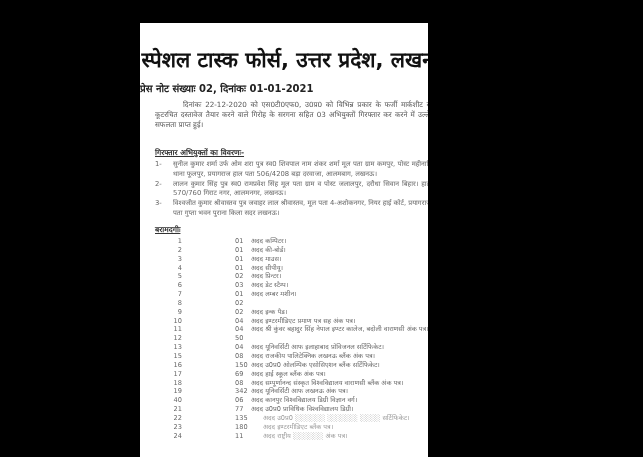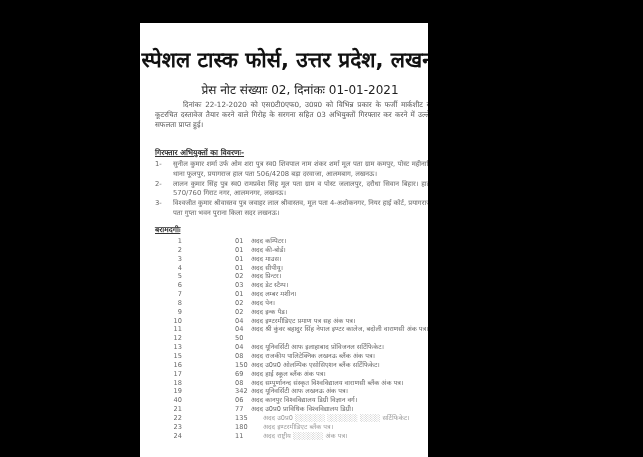--- a/index.html
+++ b/index.html
@@ -1,21 +1,21 @@
 <!DOCTYPE html>
 <html><head>
 <meta charset="utf-8">
 <style>
   html, body { margin:0; padding:0; }
   body { width:643px; height:457px; background:#000; position:relative; overflow:hidden;
          font-family:"DejaVu Sans", sans-serif; color:#222; }
   .page { position:absolute; left:140px; top:23px; width:288px; height:450px; background:#fff; overflow:hidden; }
   .title { position:absolute; left:0; width:320px; top:22px; text-align:center; font-family:"DejaVu Sans", sans-serif;
            font-weight:bold; font-size:21px; color:#111; letter-spacing:0px; white-space:nowrap; }
-  .subtitle { position:absolute; left:0; width:320px; top:58px; text-align:center; font-weight:normal; font-size:12px; color:#222; white-space:nowrap; }
+  .subtitle { position:absolute; left:0; width:320px; top:58px; text-align:left; font-weight:bold; font-size:10px; color:#222; white-space:nowrap; }
   .intro { position:absolute; left:15px; width:291px; top:77px; font-size:7.2px; line-height:10px; color:#555; text-align:justify; text-indent:28px; }
   .sec-head { position:absolute; left:15px; font-size:7.5px; font-weight:bold; color:#333; text-decoration:underline; white-space:nowrap; }
   .accused { position:absolute; left:15px; width:291px; top:137px; }
   .acc-item { display:flex; font-size:6.8px; line-height:9.6px; color:#666; margin-bottom:0.5px; }
   .acc-num { width:18px; flex:none; }
   .acc-text { flex:1; text-align:justify; }
   .recovery { position:absolute; left:30px; top:214px; width:285px; }
   .rec-item { display:flex; font-size:6.6px; line-height:8.85px; color:#666; white-space:nowrap; }
   .rec-num { width:12px; flex:none; text-align:right; margin-right:5px; }
   .rec-qty { width:16px; flex:none;margin-left:48px; }
@@ -79,21 +79,20 @@
         <span class="rec-text">अदद डेट स्टैम्प।</span>
       </div>
     <div class="rec-item">
         <span class="rec-num">7</span>
         <span class="rec-qty">01</span>
         <span class="rec-text">अदद लम्बर मशीन।</span>
       </div>
     <div class="rec-item">
         <span class="rec-num">8</span>
         <span class="rec-qty">02</span>
-        <span class="rec-text">अदद पेन।</span>
       </div>
     <div class="rec-item">
         <span class="rec-num">9</span>
         <span class="rec-qty">02</span>
         <span class="rec-text">अदद इन्क पैड।</span>
       </div>
     <div class="rec-item">
         <span class="rec-num">10</span>
         <span class="rec-qty">04</span>
         <span class="rec-text">अदद इण्टरमीडिएट प्रमाण पत्र सह अंक पत्र।</span>

